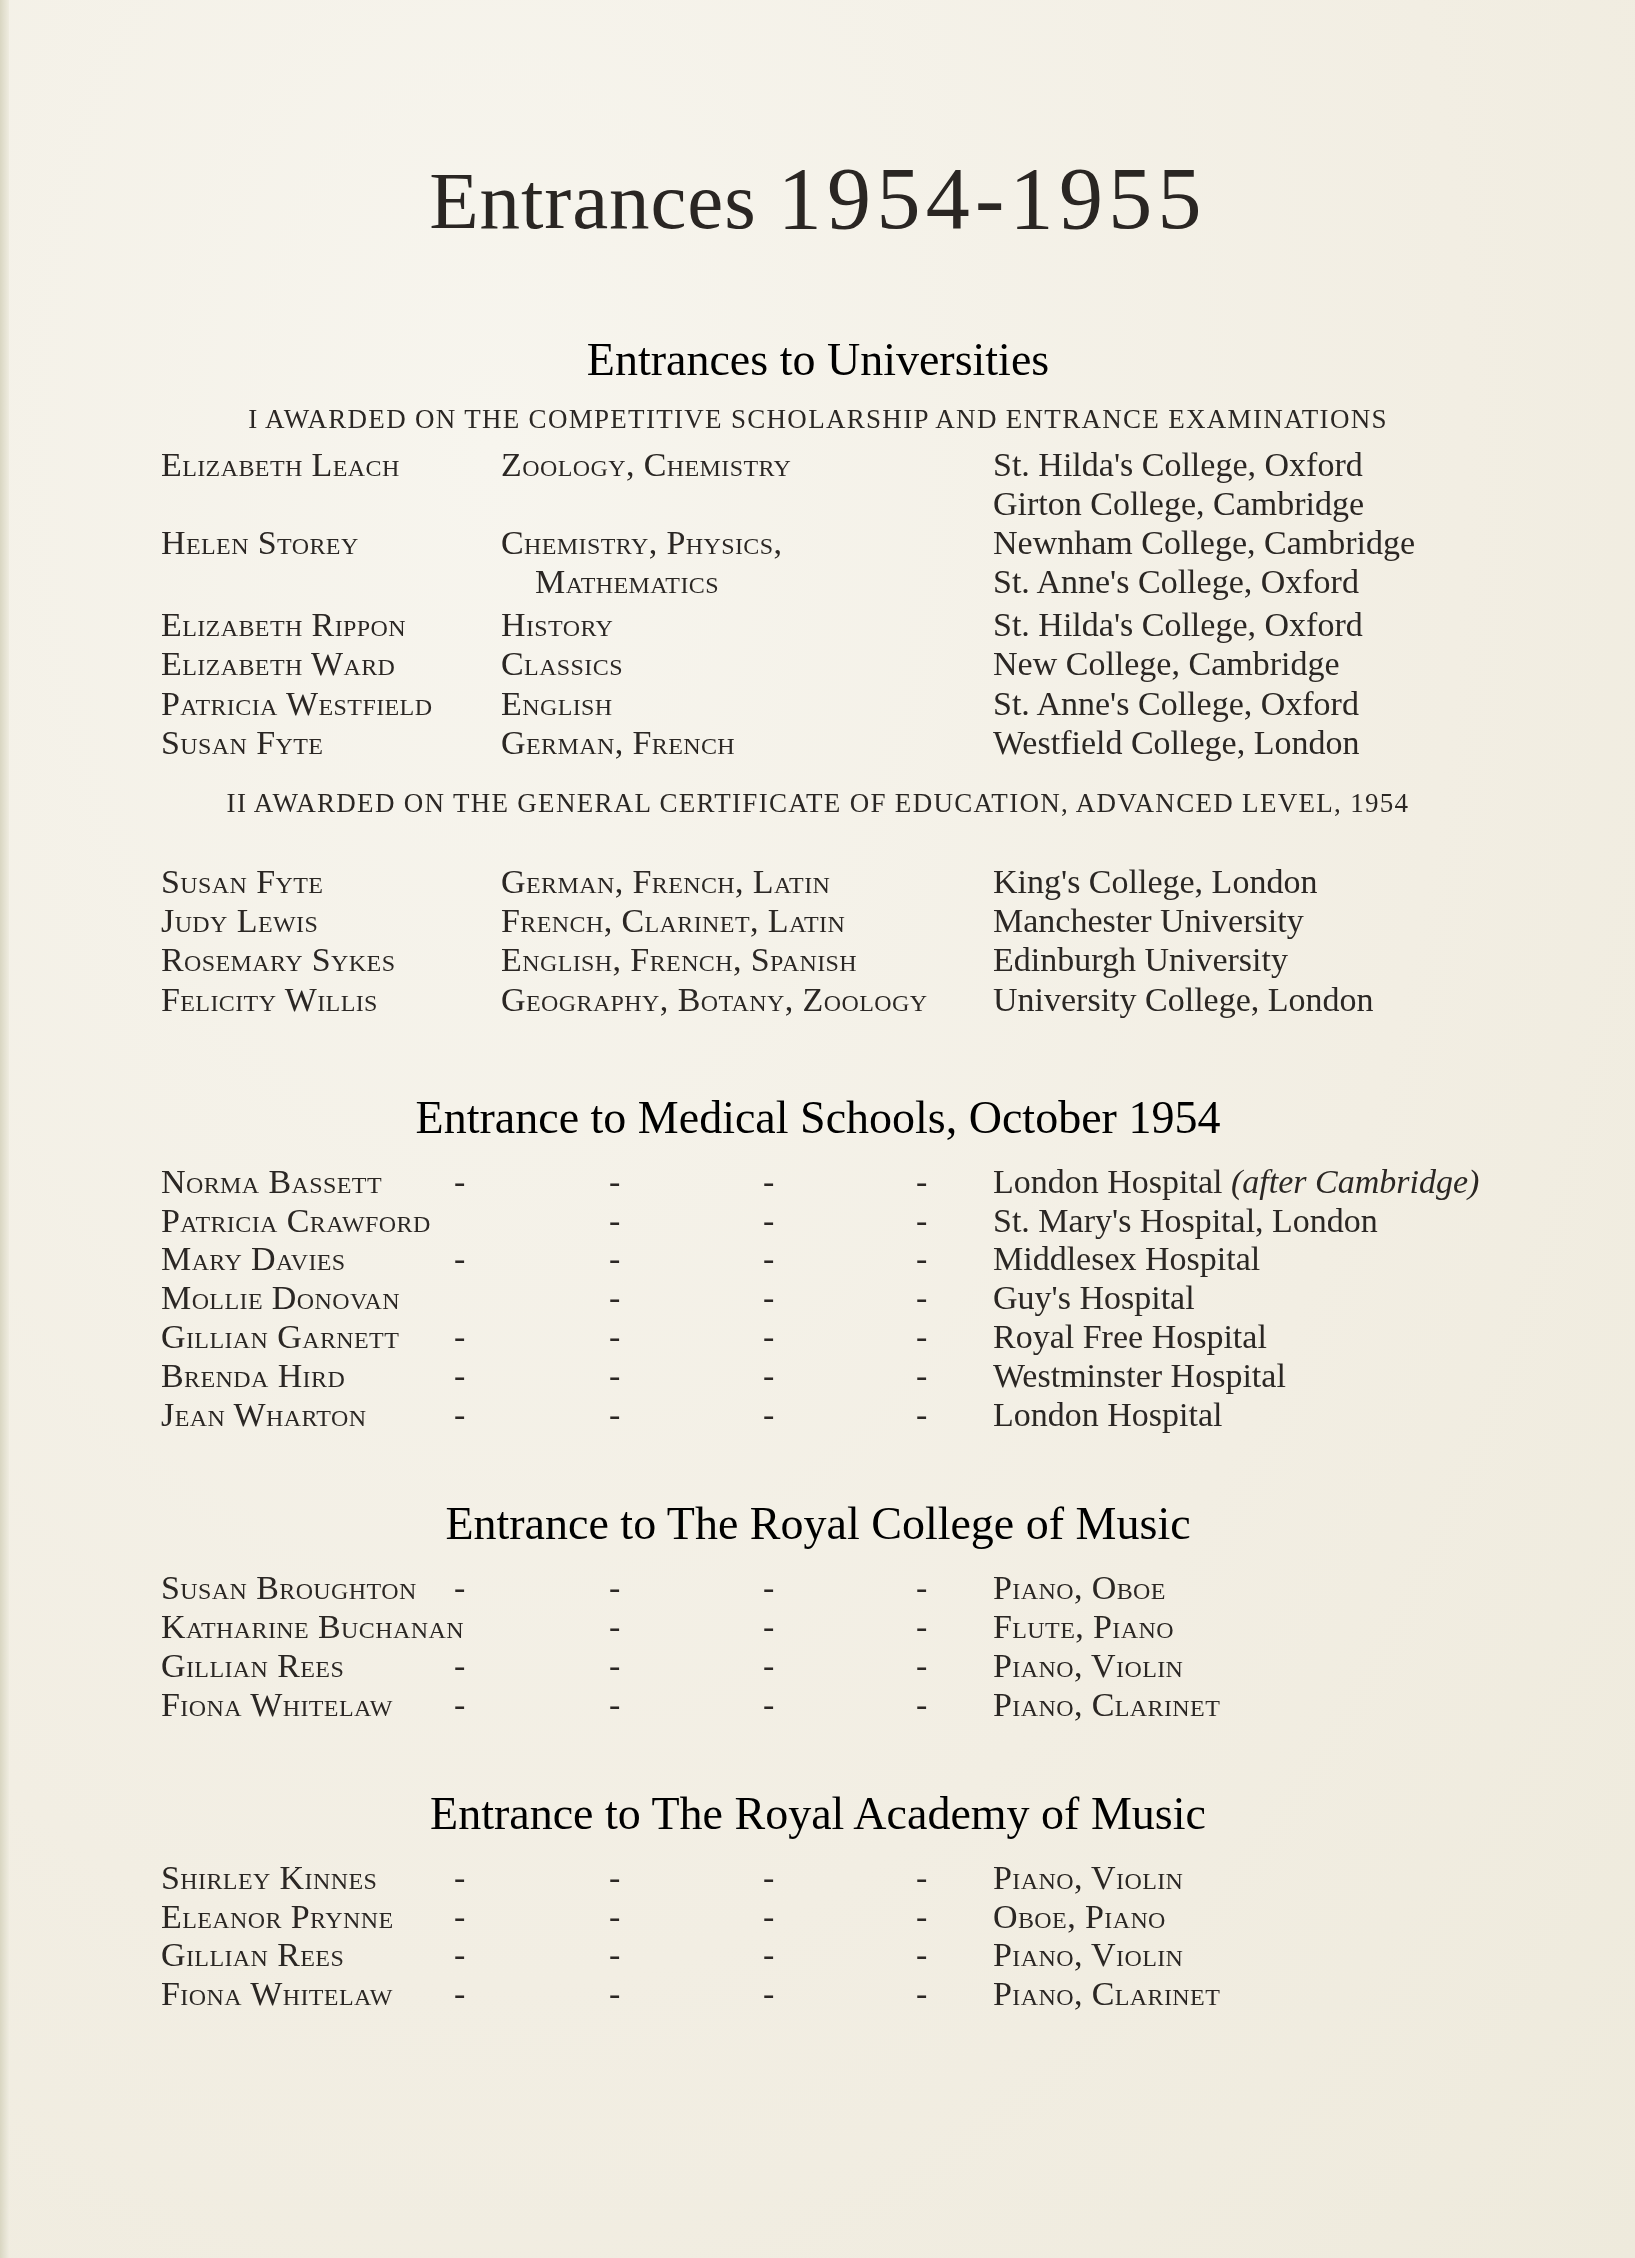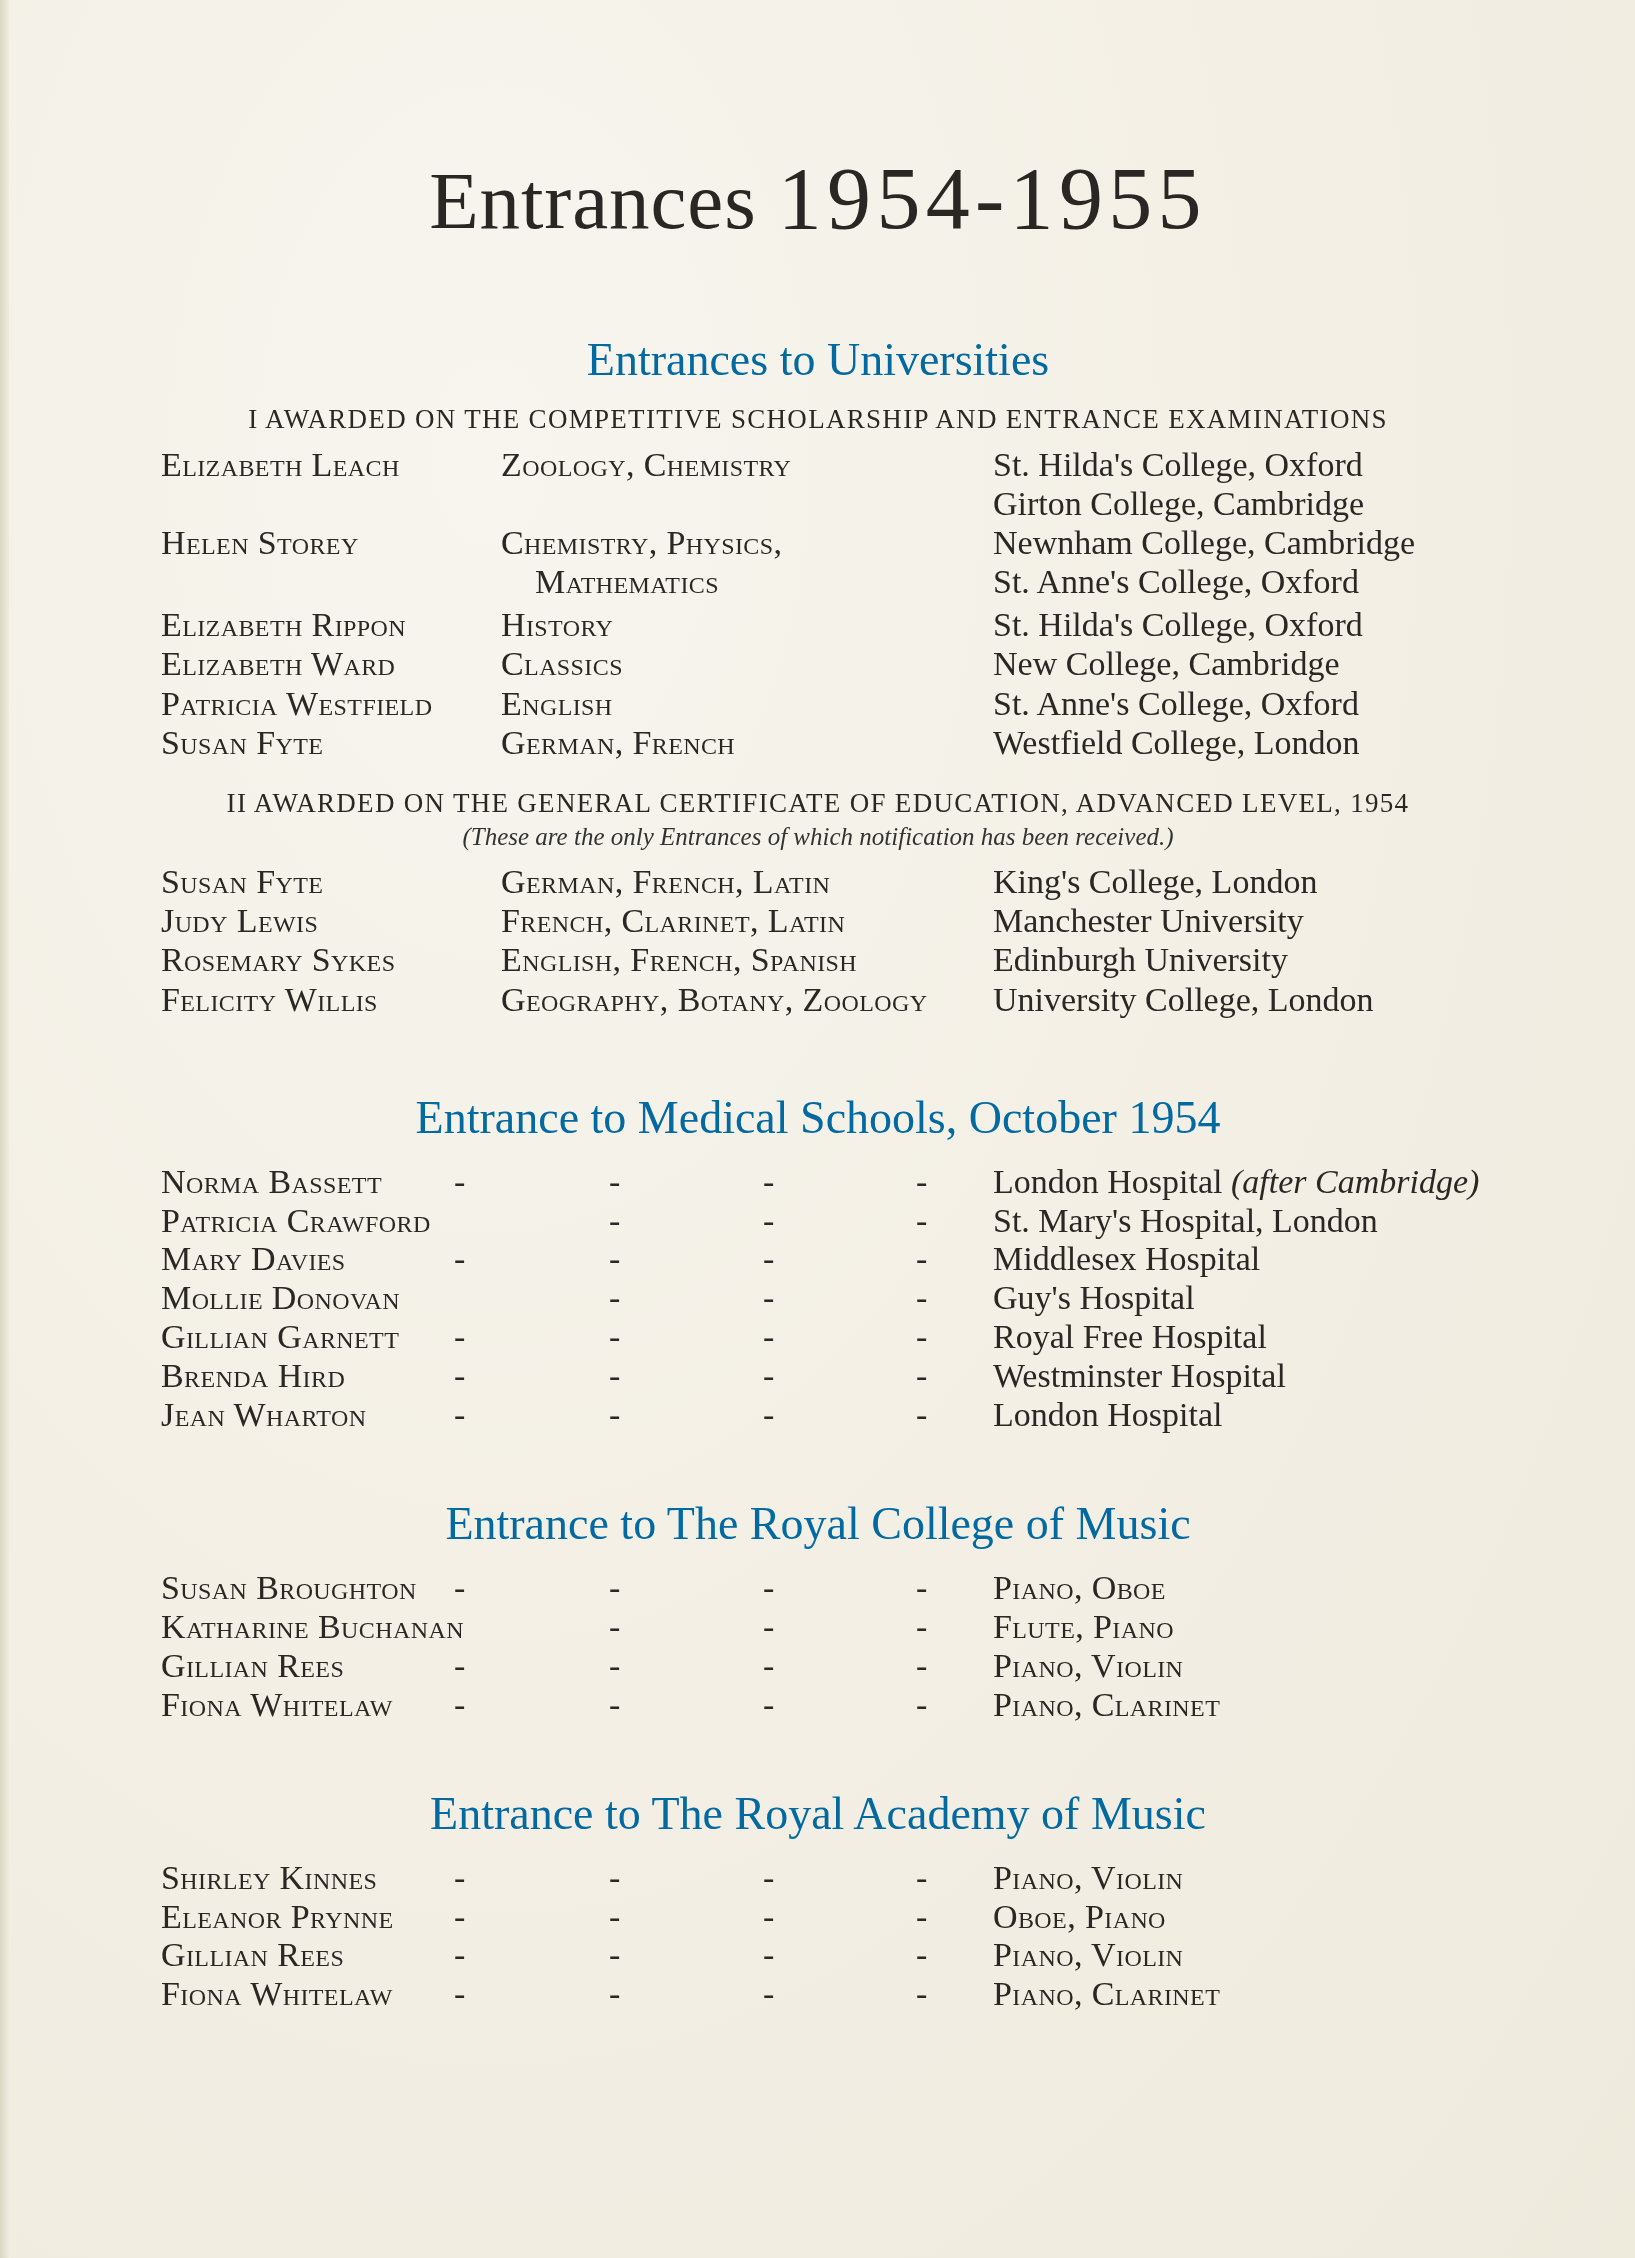--- a/index.html
+++ b/index.html
@@ -16,21 +16,21 @@
   .left-edge { position: absolute; left: 0; top: 0; width: 8.8px; height: 2258px;
     background: linear-gradient(to right, #d9d6c2, #efece0); }
   .title {
     position: absolute; left: 0; width: 1636px; top: 148px;
     text-align: center; font-size: 81px; letter-spacing: 0.9px; color: #2a2623;
     font-family: "Liberation Serif", serif;
   }
   .title .years { font-size: 88px; letter-spacing: 5.3px; }
   .sec-heading {
     position: absolute; left: 0; width: 1636px; text-align: center;
-    font-family: "Liberation Serif", serif; font-size: 46px; color: #0369a1;
+    font-family: "Liberation Serif", serif; font-size: 46px; color: #000000;
   }
   .sub-heading {
     position: absolute; left: 0; width: 1636px; text-align: center;
     font-family: "Liberation Serif", serif; font-size: 27px; letter-spacing: 1.3px;
     color: #2b2724;
   }
   .note {
     position: absolute; left: 0; width: 1636px; text-align: center;
     font-family: "Liberation Serif", serif; font-style: italic; font-size: 25px; color: #333;
   }
@@ -93,21 +93,20 @@
         <span class="coll">St. Anne's College, Oxford</span>
       </div>
       <div class="row" style="top: 724px;">
         <span class="name">Susan Fyte</span>
         <span class="subj">German, French</span>
         <span class="coll">Westfield College, London</span>
       </div>
     </div>
 
   <div class="sub-heading" style="top:788px">II   AWARDED ON THE GENERAL CERTIFICATE OF EDUCATION, ADVANCED LEVEL, 1954</div>
-  <div class="note" style="top:823px">(These are the only Entrances of which notification has been received.)</div>
 
   <div id="sec2">
       <div class="row" style="top: 863px;">
         <span class="name">Susan Fyte</span>
         <span class="subj">German, French, Latin</span>
         <span class="coll">King's College, London</span>
       </div>
       <div class="row" style="top: 902px;">
         <span class="name">Judy Lewis</span>
         <span class="subj">French, Clarinet, Latin</span>

